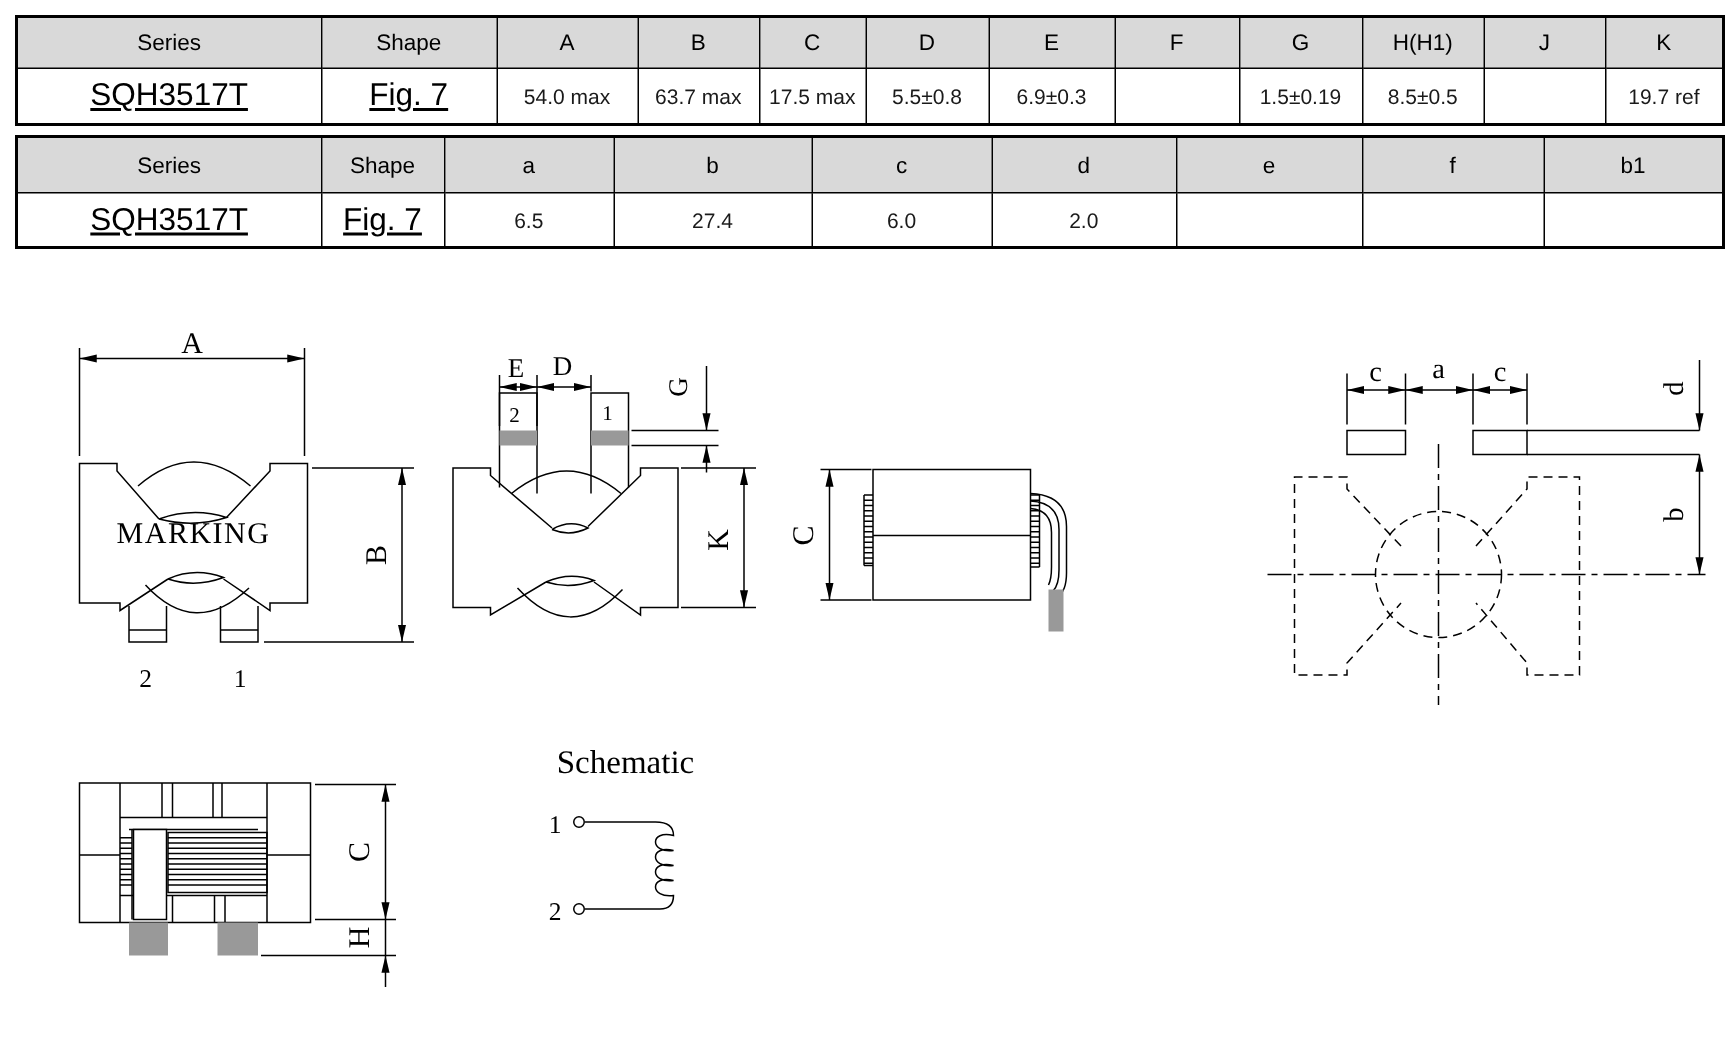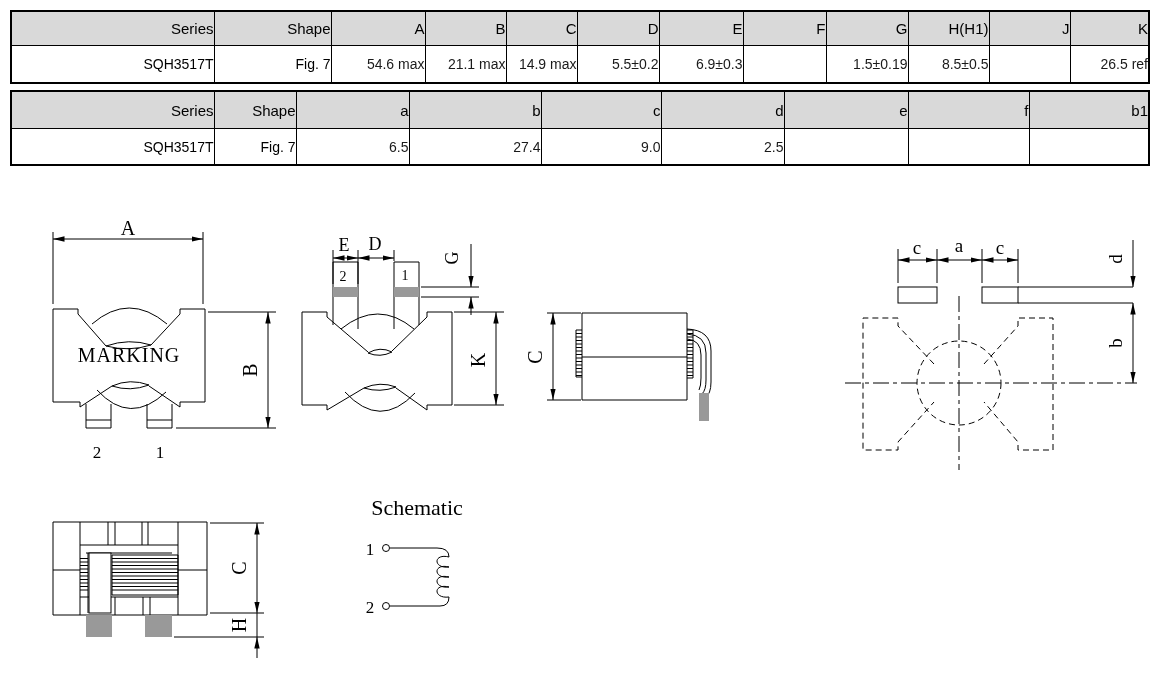--- a/index.html
+++ b/index.html
@@ -1,30 +1,30 @@
 <!DOCTYPE html>
 <html><head>
 <meta charset="utf-8">
 <style>
   html,body{margin:0;padding:0;}
   body{
     width:1153px;height:700px;position:relative;background:#ffffff;
     font-family:"Liberation Sans",sans-serif;color:#000;overflow:hidden;
   }
   table{position:absolute;border-collapse:collapse;table-layout:fixed;border:2px solid #000;}
-  td{border:1px solid #000;text-align:right;vertical-align:middle;overflow:hidden;white-space:nowrap;padding:0;margin-top:41px;}
+  td{border:1px solid #000;text-align:center;vertical-align:middle;overflow:hidden;white-space:nowrap;padding:0;margin-top:41px;}
   tr.hdr td{background:#d9d9d9;font-size:15px;}
   tr.val td{background:#fff;font-size:14px;color:#1a1a1a;}
   .t1{left:10px;top:10px;width:1138px;}
   .t1 tr.hdr td{height:33px;}
   .t1 tr.val td{height:36px;}
   .t2{left:10px;top:90px;width:1138px;}
   .t2 tr.hdr td{height:36px;}
   .t2 tr.val td{height:35px;}
-  .t1 tr.val td.big, .t2 tr.val td.big{font-size:14px;color:#000;}
+  .t1 tr.val td.big, .t2 tr.val td.big{font-size:21px;color:#000;text-decoration:underline;}
   svg.draw{position:absolute;left:0;top:0;}
   .ln{stroke:#000;stroke-width:1;fill:none;}
   .d2{stroke:#000;stroke-width:1;fill:none;marker-start:url(#arr);marker-end:url(#arr);}
   .d1{stroke:#000;stroke-width:1;fill:none;marker-end:url(#arr);}
   .dsh{stroke:#000;stroke-width:1;fill:none;stroke-dasharray:6 4;}
   .ctr{stroke:#000;stroke-width:1;fill:none;stroke-dasharray:16 4 4 4;}
   text.ser{font-family:"Liberation Serif",serif;fill:#000;}
 </style>
 </head>
 <body>
@@ -55,30 +55,30 @@
     <td>E</td>
     <td>F</td>
     <td>G</td>
     <td>H(H1)</td>
     <td>J</td>
     <td>K</td>
   </tr>
   <tr class="val">
     <td class="big">SQH3517T</td>
     <td class="big">Fig. 7</td>
-    <td>54.6 max</td>
-    <td>21.1 max</td>
-    <td>14.9 max</td>
-    <td>5.5±0.2</td>
+    <td>54.0 max</td>
+    <td>63.7 max</td>
+    <td>17.5 max</td>
+    <td>5.5±0.8</td>
     <td>6.9±0.3</td>
     <td></td>
     <td>1.5±0.19</td>
     <td>8.5±0.5</td>
     <td></td>
-    <td>26.5 ref</td>
+    <td>19.7 ref</td>
   </tr>
 </tbody>
   </table>
 
 <table class="t2">
   <colgroup>
     <col style="width:203px">
       <col style="width:82px">
       <col style="width:113px">
       <col style="width:132px">
@@ -98,22 +98,22 @@
     <td>d</td>
     <td>e</td>
     <td>f</td>
     <td>b1</td>
   </tr>
   <tr class="val">
     <td class="big">SQH3517T</td>
     <td class="big">Fig. 7</td>
     <td>6.5</td>
     <td>27.4</td>
-    <td>9.0</td>
-    <td>2.5</td>
+    <td>6.0</td>
+    <td>2.0</td>
     <td></td>
     <td></td>
     <td></td>
   </tr>
 </tbody>
   </table>
 
 <svg class="draw" width="1153" height="700" viewBox="0 0 1153 700">
   <defs>
     <marker id="arr" markerWidth="12" markerHeight="8" refX="11.5" refY="4" orient="auto-start-reverse" markerUnits="userSpaceOnUse">

